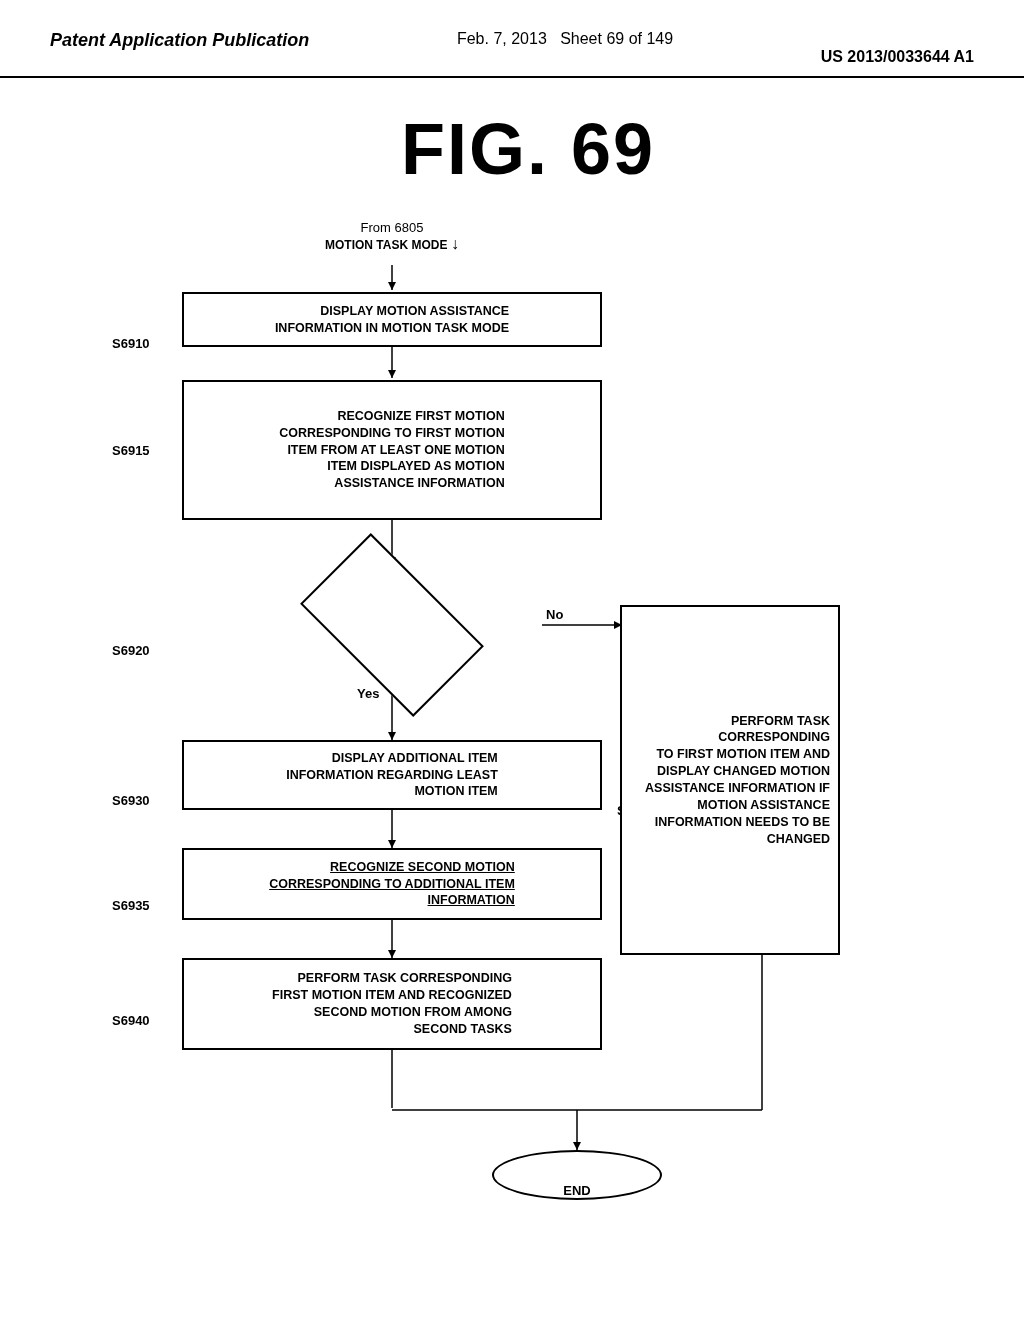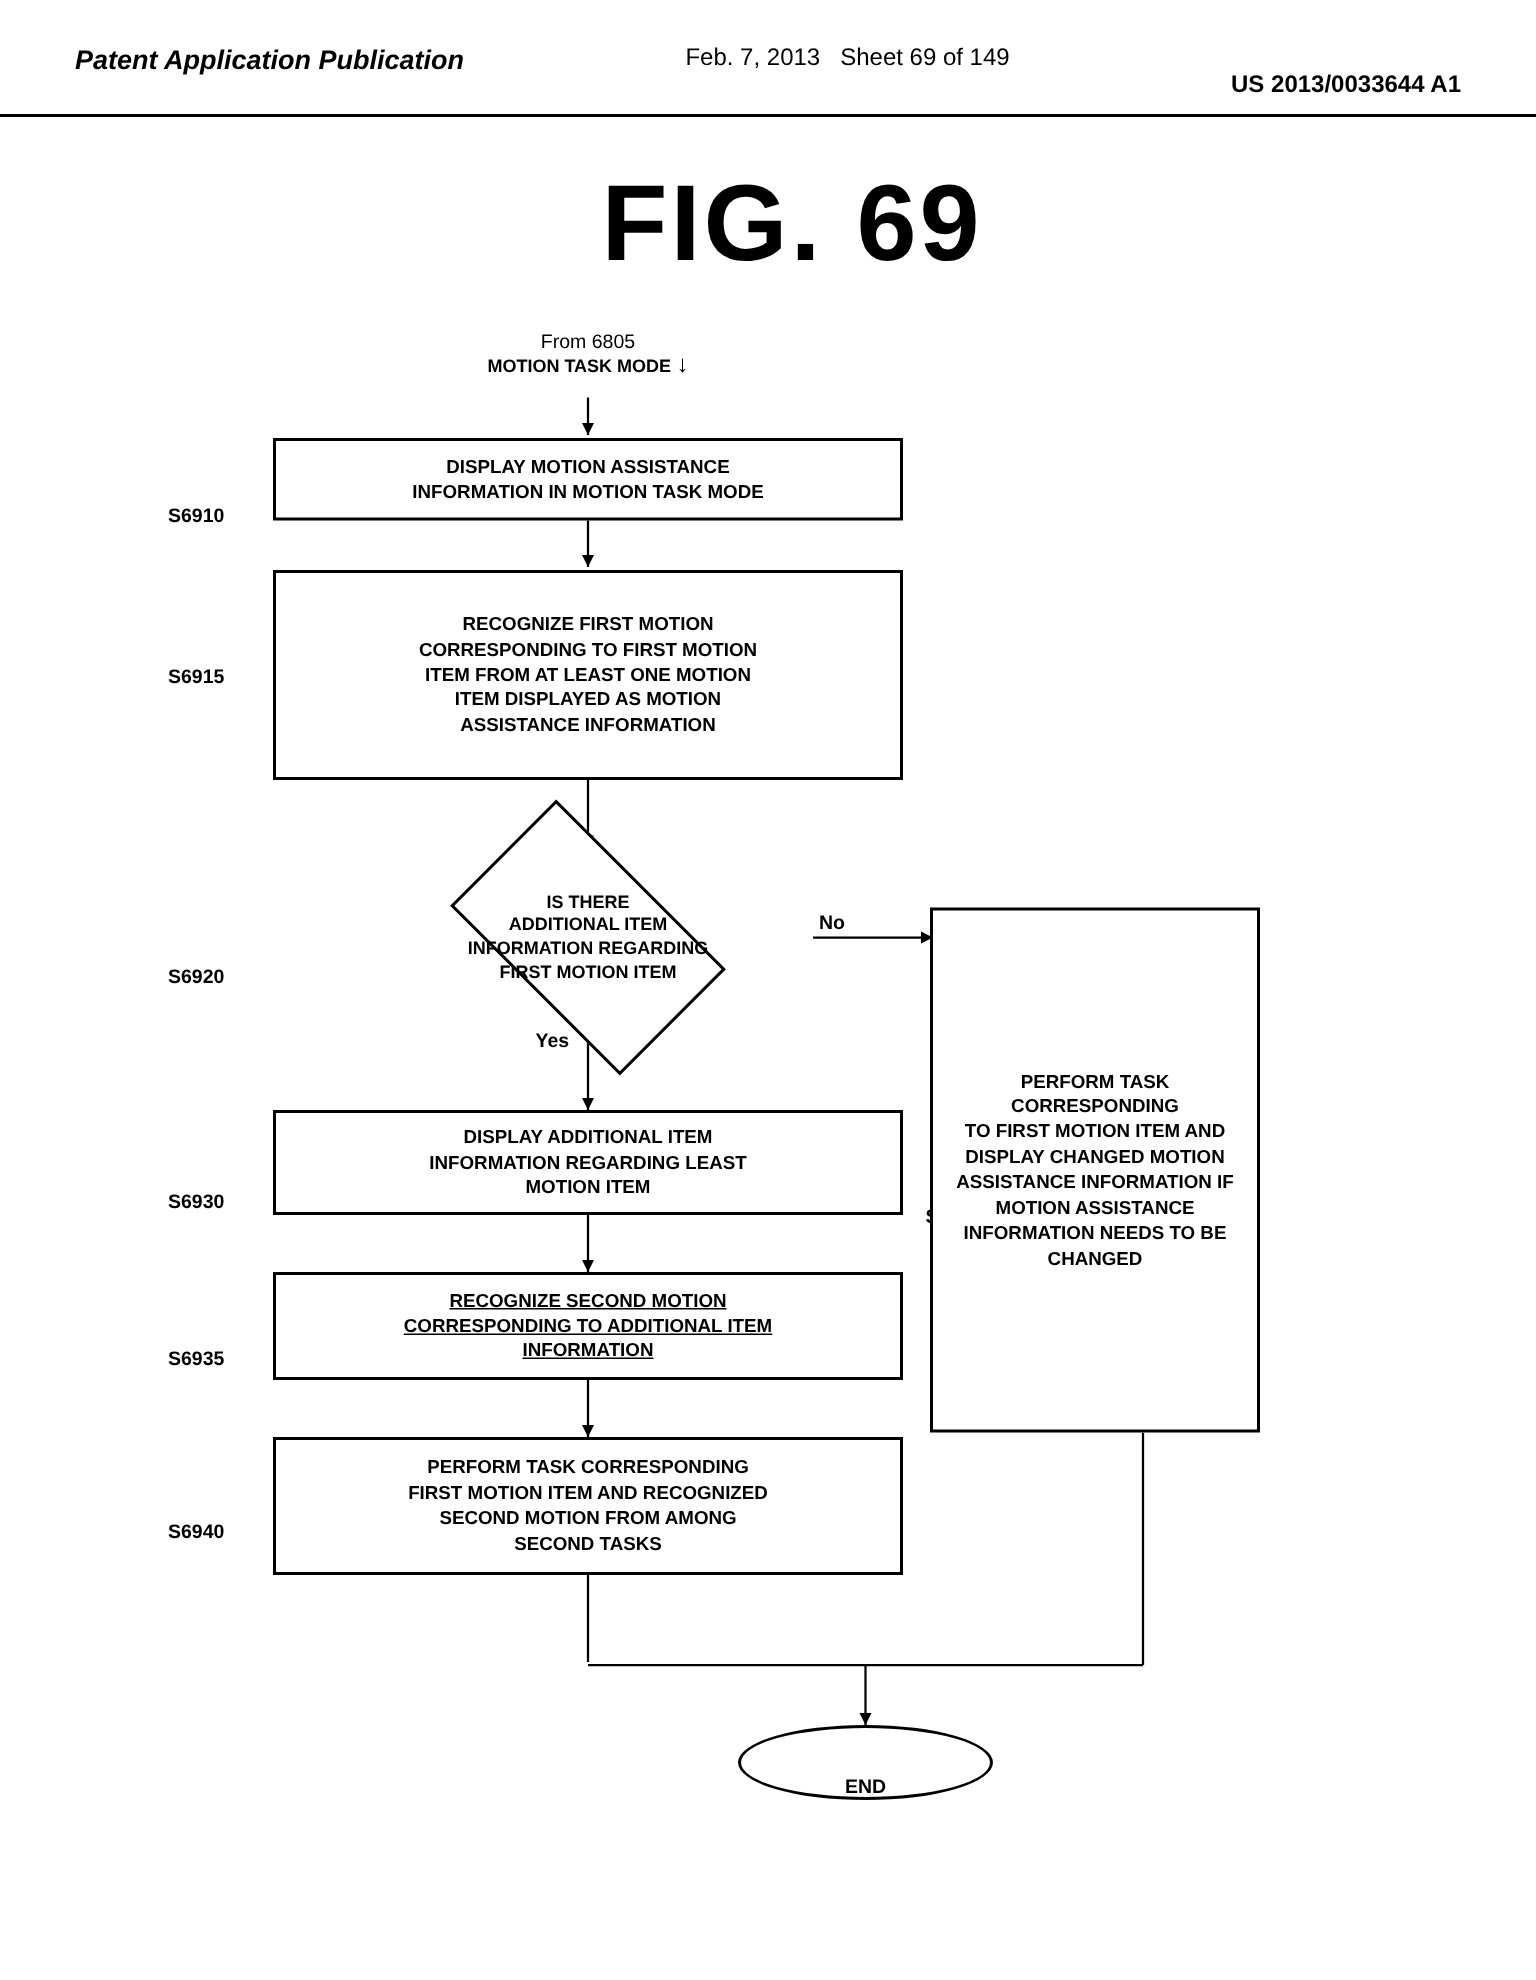--- a/index.html
+++ b/index.html
@@ -55,21 +55,21 @@
     }
 
     
     .fc-box {
       position: absolute;
       border: 2px solid #000;
       background: #fff;
       display: flex;
       align-items: center;
       justify-content: center;
-      text-align: center;
+      text-align: right;
       font-size: 12.5px;
       font-weight: bold;
       line-height: 1.35;
       padding: 6px 8px;
     }
 
     .fc-diamond {
       position: absolute;
       display: flex;
       align-items: center;
@@ -198,24 +198,20 @@
     <span style="white-space:pre-line;">RECOGNIZE FIRST MOTION
 CORRESPONDING TO FIRST MOTION
 ITEM FROM AT LEAST ONE MOTION
 ITEM DISPLAYED AS MOTION
 ASSISTANCE INFORMATION</span>
   </div>
 
   <div class="step-label" style="left:50px; top:405px;">S6920</div>
   <div class="fc-diamond" style="left:120px; top:355px; width:420px; height:120px;">
     <div class="fc-diamond-inner"></div>
-    <div class="fc-diamond-text" style="white-space:pre-line;">IS THERE
-ADDITIONAL ITEM
-INFORMATION REGARDING
-FIRST MOTION ITEM</div>
   </div>
 
   <div style="position:absolute; left:295px; top:476px; font-size:13px; font-weight:bold;">Yes</div>
 
   <div style="position:absolute; left:484px; top:397px; font-size:13px; font-weight:bold;">No</div>
 
   <div class="step-label" style="left:555px; top:565px;">S6925</div>
   <div class="fc-box" style="left:558px; top:395px; width:220px; height:350px;">
     <span style="white-space:pre-line;">PERFORM TASK CORRESPONDING
 TO FIRST MOTION ITEM AND

